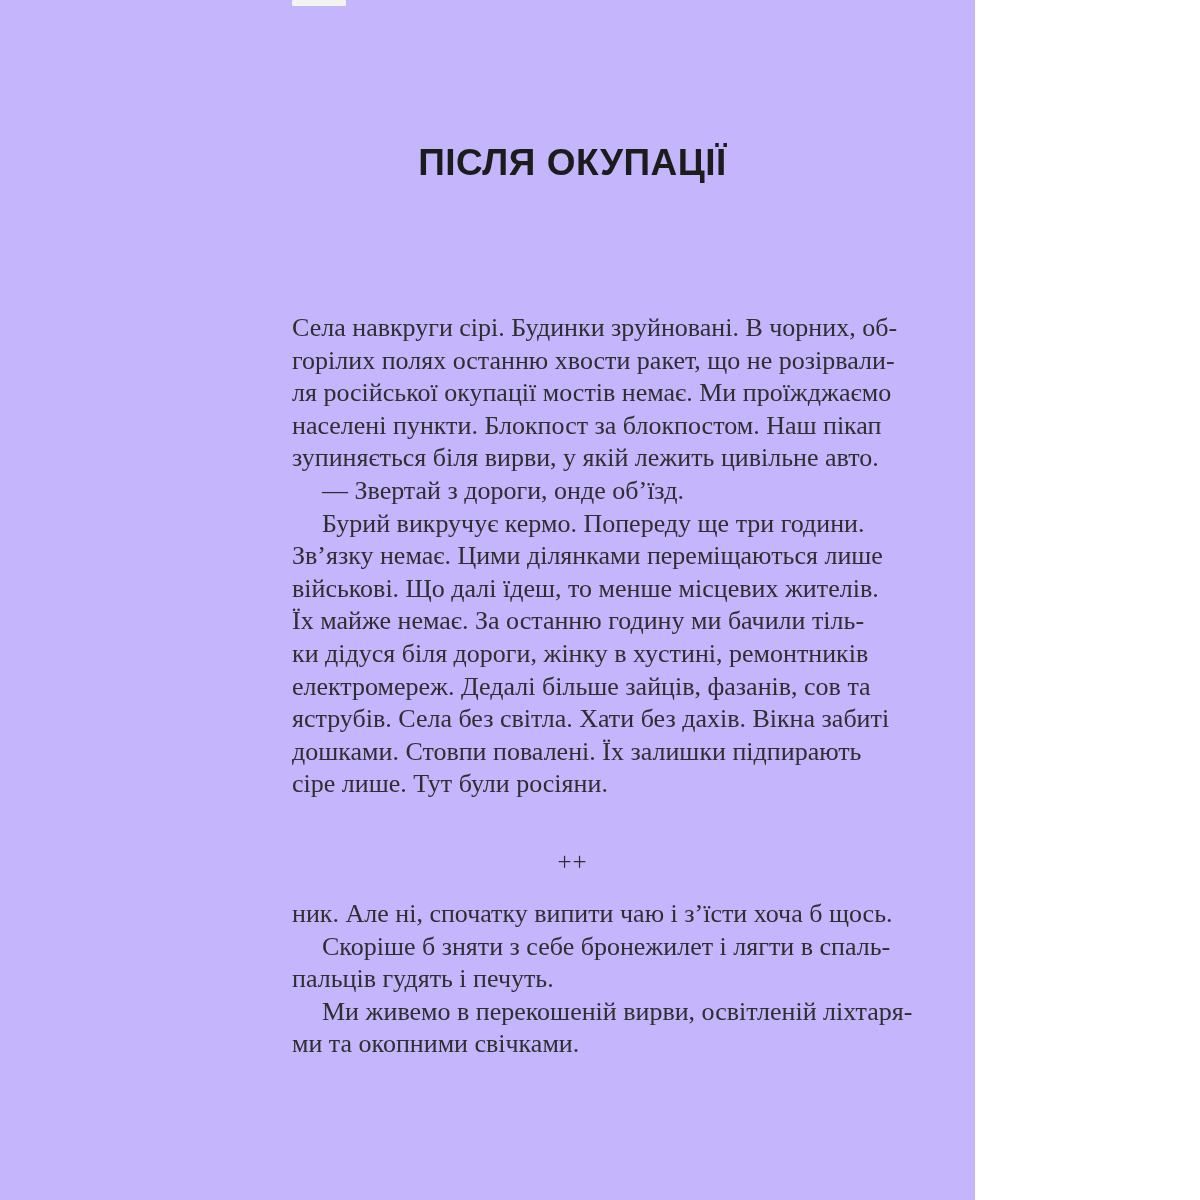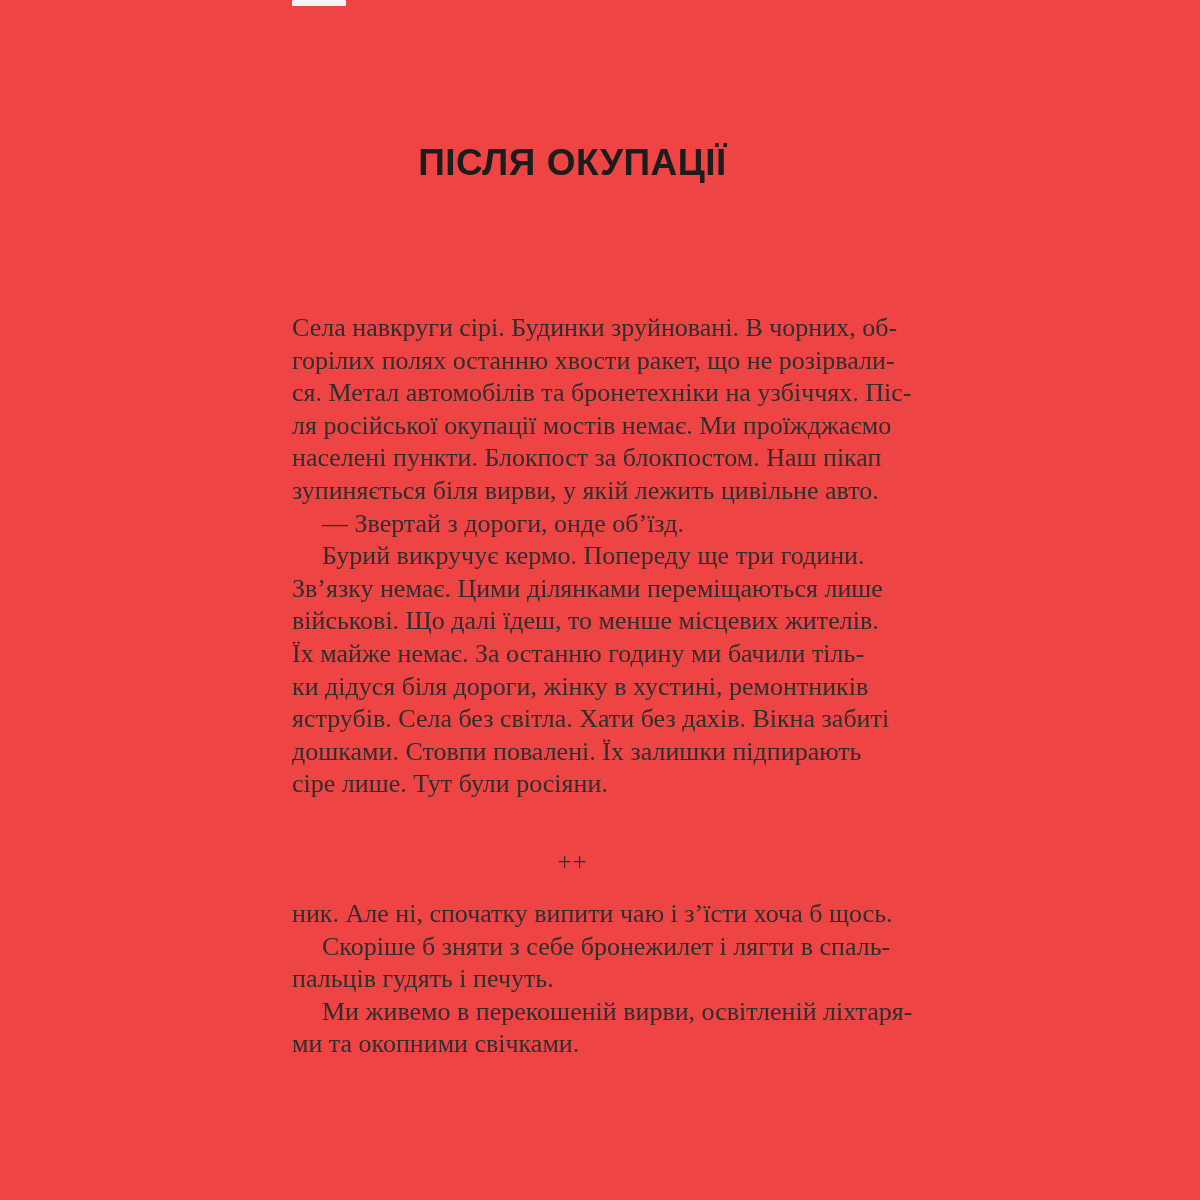--- a/index.html
+++ b/index.html
@@ -7,23 +7,23 @@
     padding: 0;
   }
   body {
     width: 1200px;
     height: 1200px;
     background: #ffffff;
     font-family: "Liberation Serif", serif;
   }
   .page {
     position: relative;
-    width: 1200px;
+    width: 975px;
     height: 1200px;
-    background: #ef4444;
+    background: #c4b5fd;
     overflow: hidden;
   }
   .scan-smudge {
     position: absolute;
     left: 292px;
     top: 0;
     width: 54px;
     height: 6px;
     background: #f4f4f4;
     border-radius: 1px;
@@ -77,30 +77,30 @@
 </style>
 </head>
 <body>
 
 <div class="page">
   <div class="scan-smudge"></div>
   <h1 class="title">ПІСЛЯ ОКУПАЦІЇ</h1>
   <div class="block block1">
       <div class="line justify">Села навкруги сірі. Будинки зруйновані. В чорних, об-</div>
       <div class="line justify">горілих полях останню хвости ракет, що не розірвали-</div>
-      <div class="line justify">ся. Метал автомобілів та бронетехніки на узбіччях. Піс-</div>
       <div class="line justify">ля російської окупації мостів немає. Ми проїжджаємо</div>
       <div class="line justify">населені пункти. Блокпост за блокпостом. Наш пікап</div>
       <div class="line justify">зупиняється біля вирви, у якій лежить цивільне авто.</div>
       <div class="line indent">— Звертай з дороги, онде об’їзд.</div>
       <div class="line indent justify">Бурий викручує кермо. Попереду ще три години.</div>
       <div class="line justify">Зв’язку немає. Цими ділянками переміщаються лише</div>
       <div class="line justify">військові. Що далі їдеш, то менше місцевих жителів.</div>
       <div class="line justify">Їх майже немає. За останню годину ми бачили тіль-</div>
       <div class="line justify">ки дідуся біля дороги, жінку в хустині, ремонтників</div>
+      <div class="line justify">електромереж. Дедалі більше зайців, фазанів, сов та</div>
       <div class="line justify">яструбів. Села без світла. Хати без дахів. Вікна забиті</div>
       <div class="line justify">дошками. Стовпи повалені. Їх залишки підпирають</div>
       <div class="line">сіре лише. Тут були росіяни.</div>
     </div>
   <div class="separator">++</div>
   <div class="block block2">
       <div class="line justify">ник. Але ні, спочатку випити чаю і з’їсти хоча б щось.</div>
       <div class="line indent justify">Скоріше б зняти з себе бронежилет і лягти в спаль-</div>
       <div class="line">пальців гудять і печуть.</div>
       <div class="line indent justify">Ми живемо в перекошеній вирви, освітленій ліхтаря-</div>

